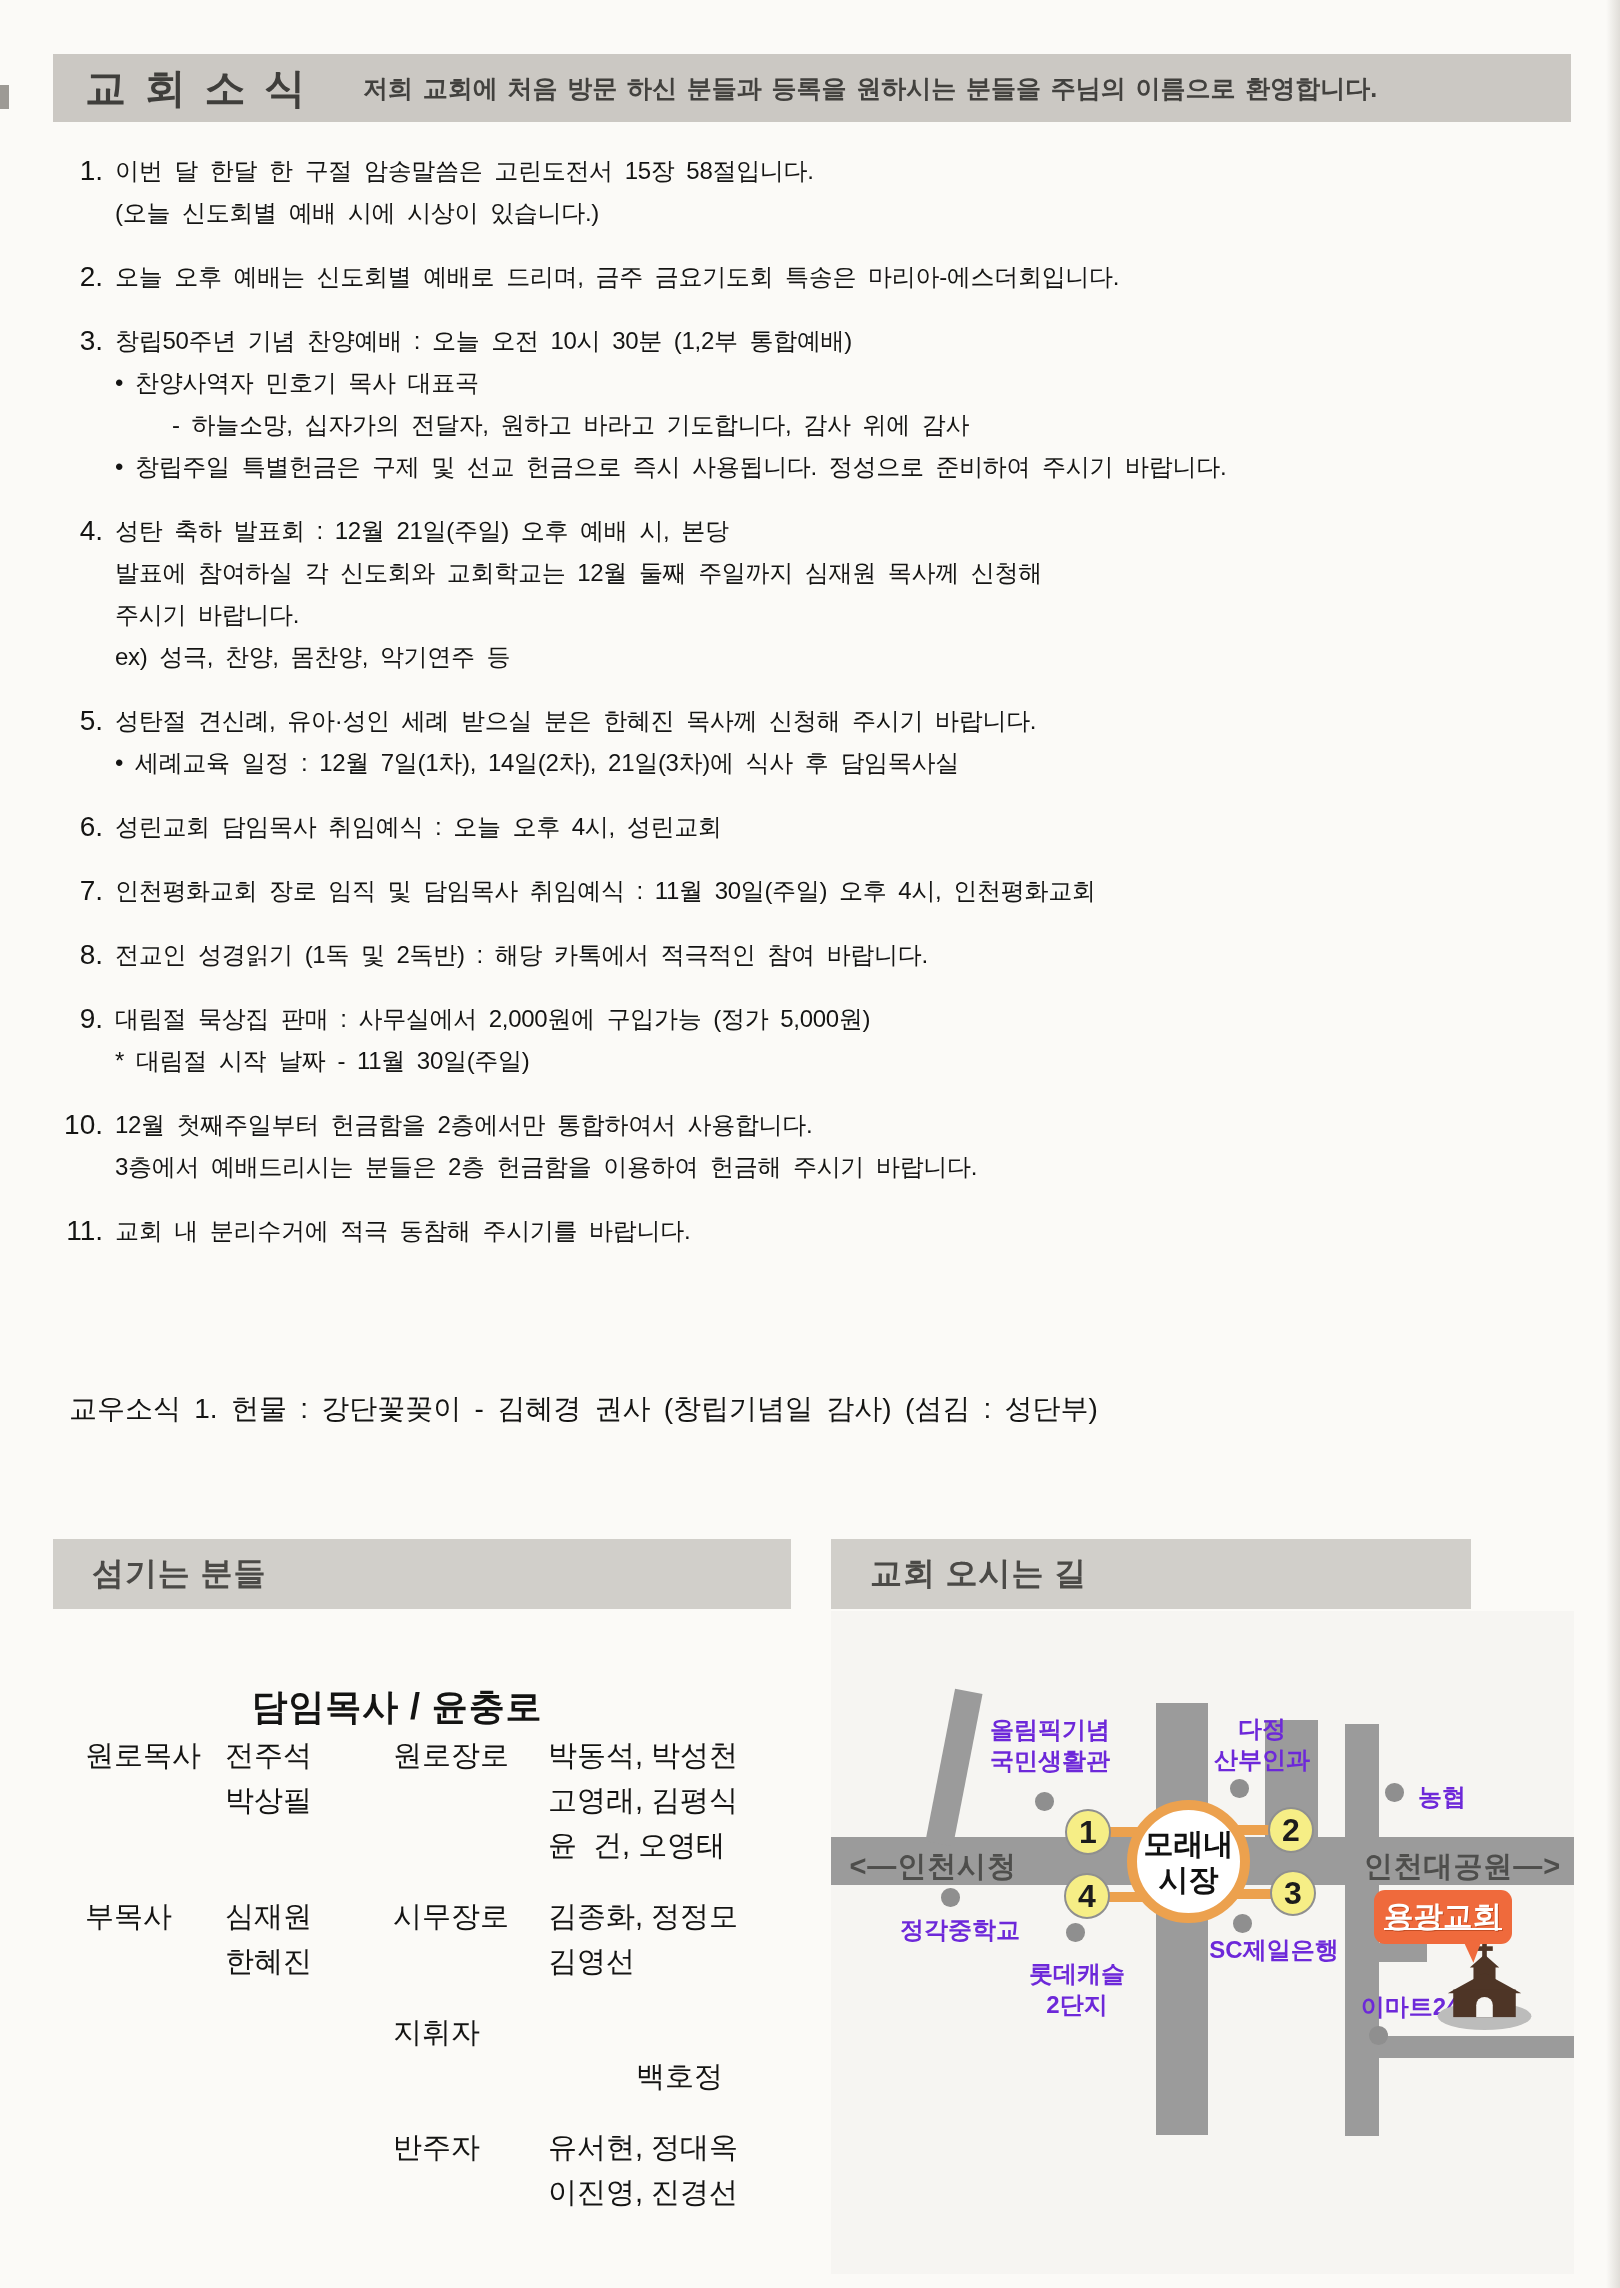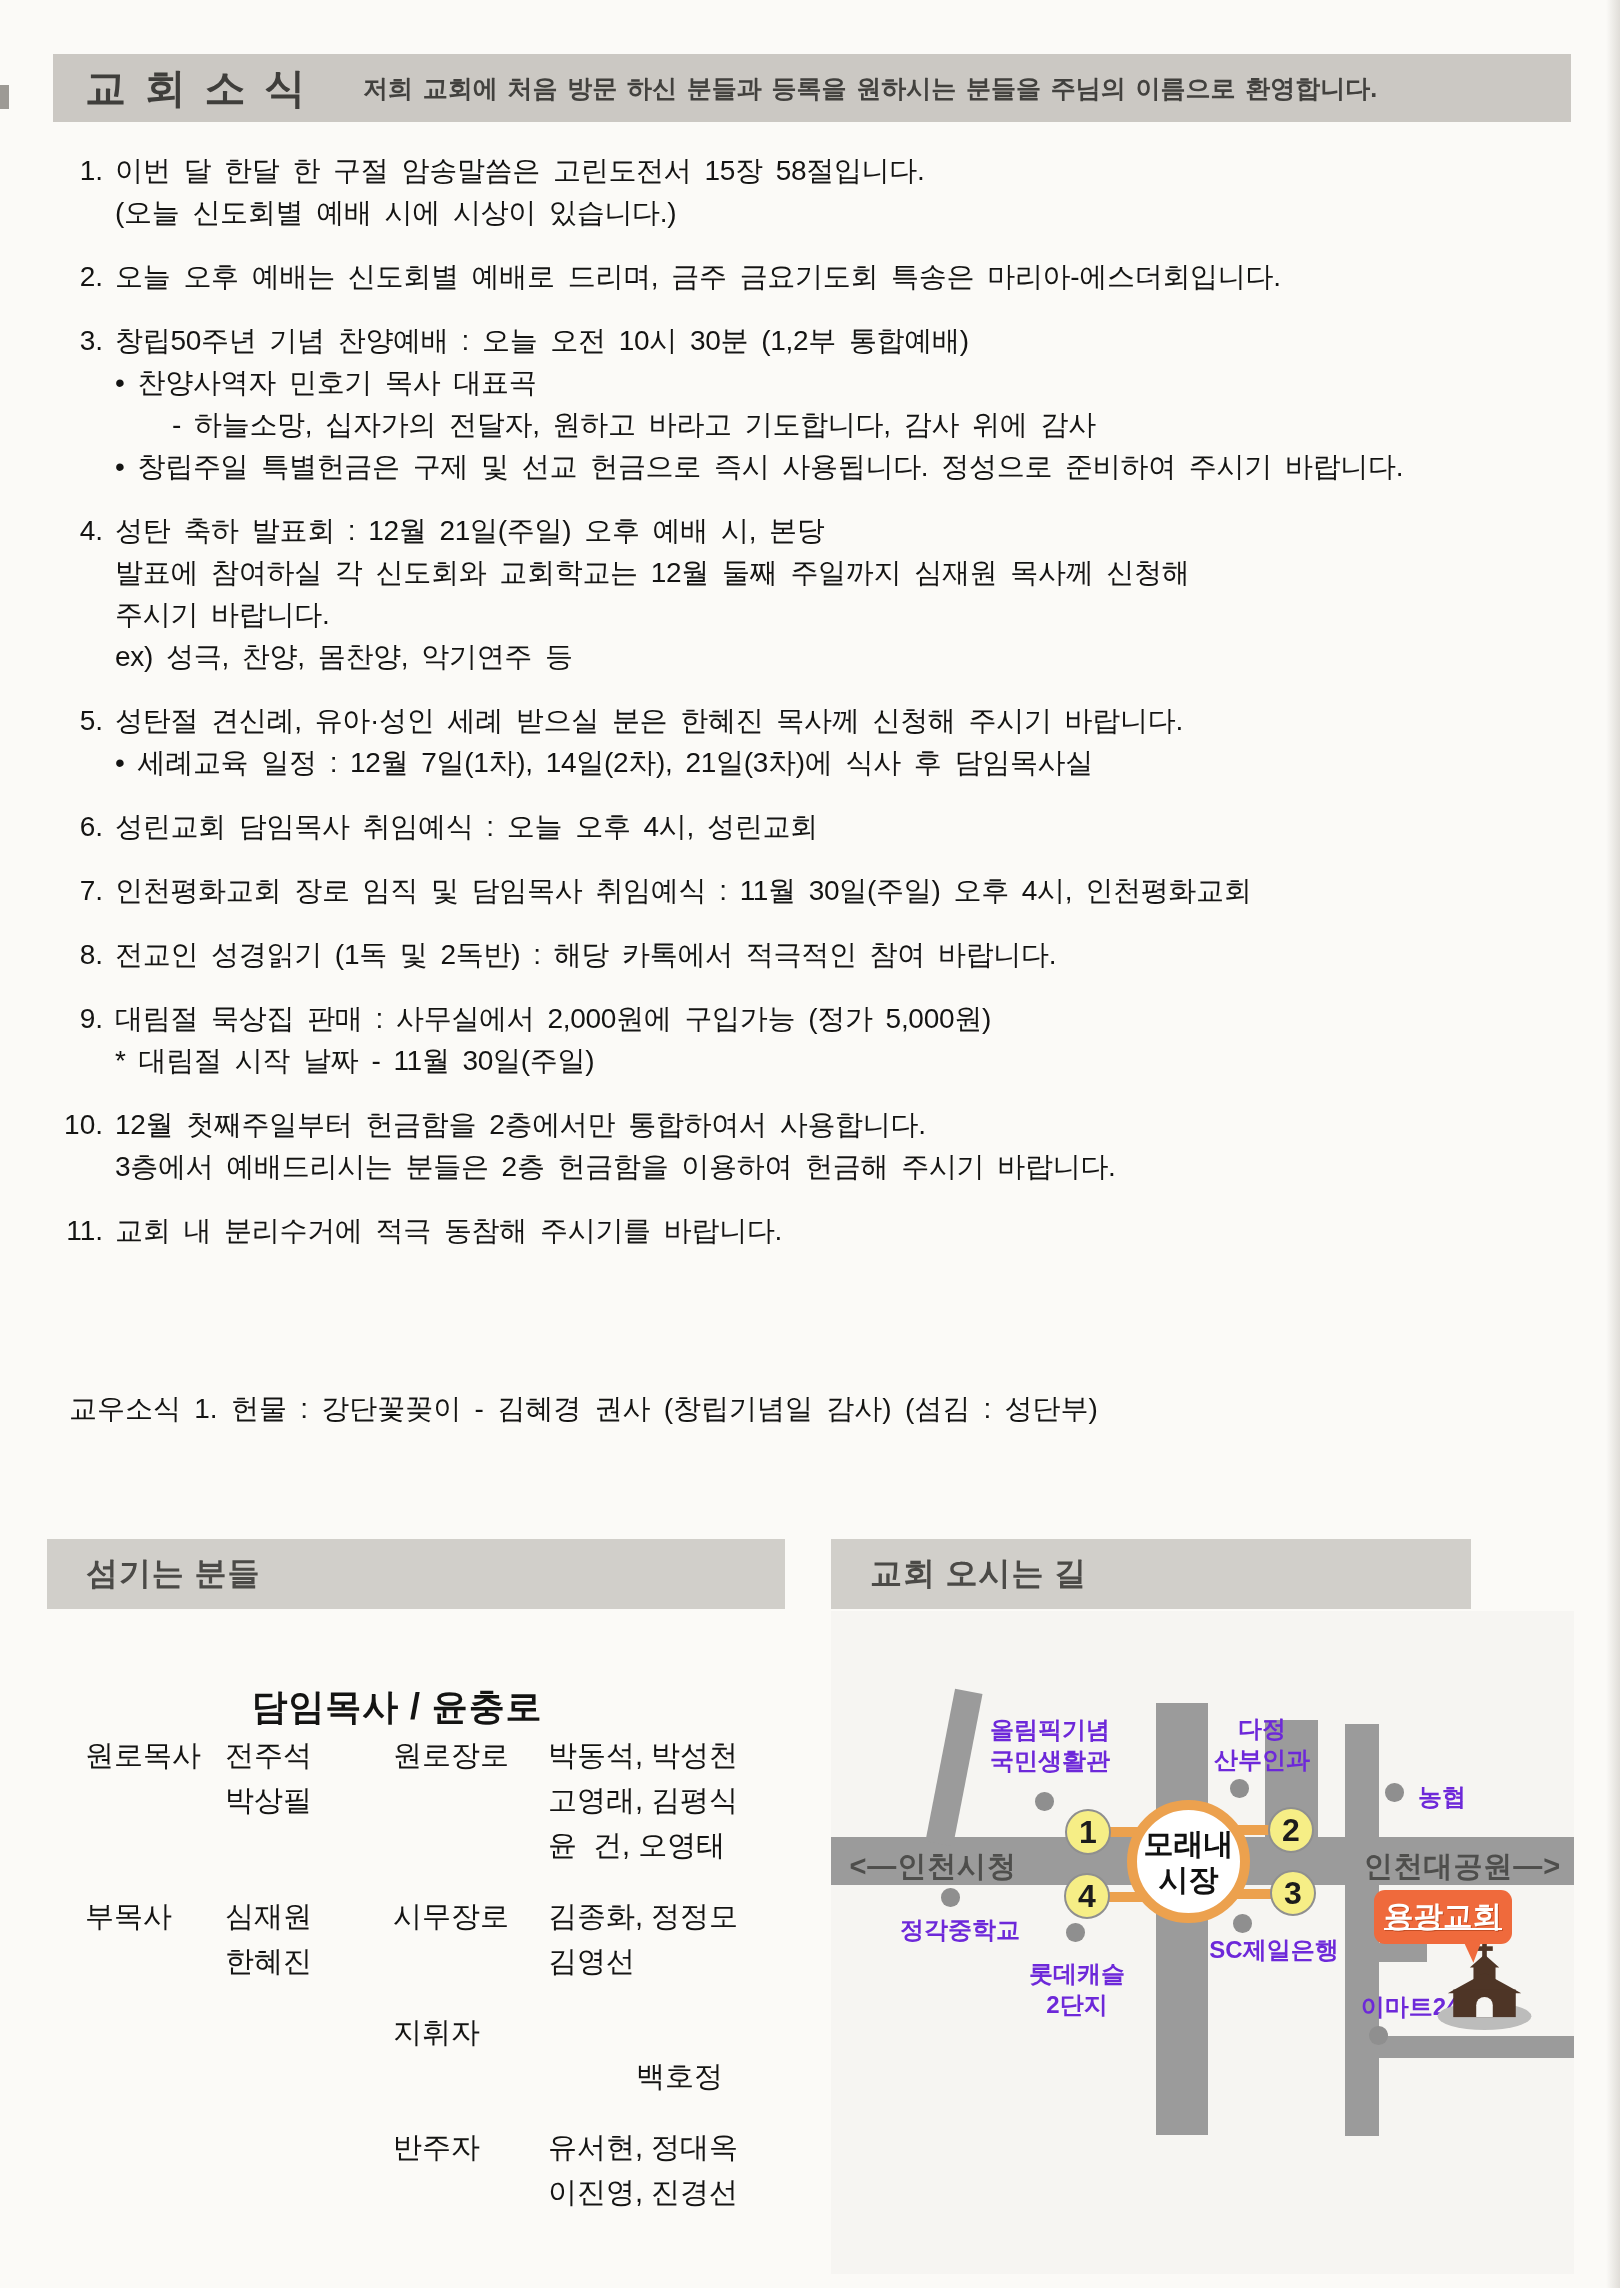--- a/index.html
+++ b/index.html
@@ -19,32 +19,32 @@
   .header-title { font-size:41px; font-weight:bold; color:#3f3e3b; margin-left:32px;
     letter-spacing:3.7px; white-space:pre; }
   .header-subtitle { font-size:25px; font-weight:bold; color:#42413e; margin-left:54px;
     word-spacing:2.8px; }
 
   
   .announcements { position:absolute; left:53px; top:150px; width:1523px; }
   .item { display:flex; margin-bottom:22px; }
   .num { flex:none; width:50px; text-align:right; font-size:28px; line-height:42px; }
   .lines { margin-left:12px; }
-  .line { font-size:28px; line-height:42px; word-spacing:5.5px; letter-spacing:-0.3px; }
+  .line { font-size:24px; line-height:42px; word-spacing:5.5px; letter-spacing:-0.3px; }
   .ind1 { margin-left:57px; }
 
   .member-news { position:absolute; left:69px; top:1390px; font-size:28px;
     word-spacing:5.5px; }
 
   
   .panel-bar { position:absolute; height:70px; background:#d1cfca; display:flex;
     align-items:center; }
   .panel-bar span { font-size:32px; font-weight:bold; color:#4b4a47; margin-left:39px;
     letter-spacing:0.9px; }
-  .bar-left  { left:47px;  top:1539px; width:738px; }
+  .bar-left  { left:53px;  top:1539px; width:738px; }
   .bar-right { left:831px; top:1539px; width:640px; }
 
   .pastor-title { position:absolute; left:53px; top:1659px; width:688px;
     text-align:center; font-size:36px; font-weight:bold; letter-spacing:0.9px;margin-top:24px; }
 
   .staff-grid { position:absolute; left:85px; top:1733px; display:grid;
     grid-template-columns:140px 168px 155px 263px; row-gap:26px; }
   .staff-grid .cell { font-size:29px; line-height:45px; white-space:pre-wrap; }
   .cell-center { text-align:center;margin-top:44px; }
 

